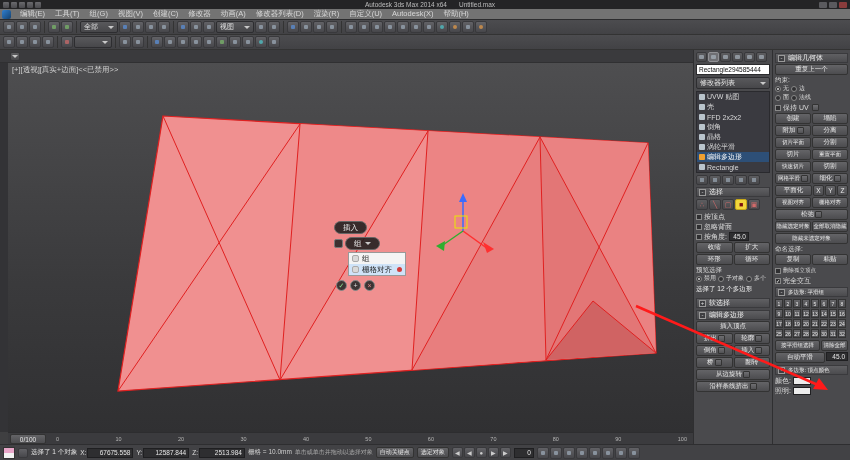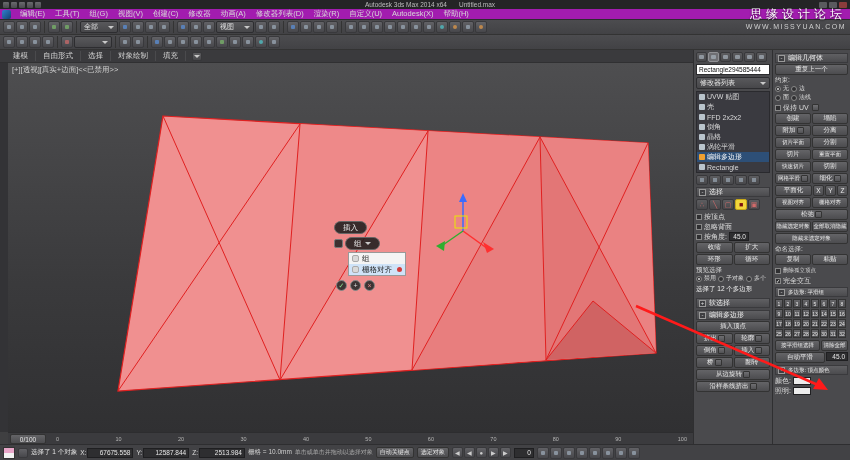--- a/index.html
+++ b/index.html
@@ -10,21 +10,21 @@
 
 #titlebar{position:absolute;left:0;top:0;width:850px;height:9px;background:#242426;display:flex;align-items:center;justify-content:space-between;padding:0 3px;font-size:6.5px;color:#bdbdbd;}
 .qat{display:flex;gap:2px;}
 .qicon{width:6px;height:6px;background:linear-gradient(#6a6a6e,#4a4a4e);border-radius:1px;}
 .title-text{display:flex;gap:12px;white-space:nowrap;}
 .winbtns{display:flex;gap:2px;}
 .wbtn{width:8px;height:6px;background:#5a5a5e;border-radius:1px;}
 .wbtn.close{background:#8a3c3c;}
 
 
-#menubar{position:absolute;left:0;top:9px;width:850px;height:11px;background:#a21caf;border-bottom:1px solid #2c2c2e;display:flex;align-items:center;padding:0 2px;}
+#menubar{position:absolute;left:0;top:9px;width:850px;height:11px;background:#737373;border-bottom:1px solid #2c2c2e;display:flex;align-items:center;padding:0 2px;}
 .applogo{width:9px;height:9px;border-radius:2px;background:linear-gradient(135deg,#2f7fd0,#15426f);margin-right:4px;flex:0 0 auto;}
 #menulist{display:flex;}
 #menulist .menuitem{font-size:7.5px;color:#d8d8d8;padding:0 5px;white-space:nowrap;}
 
 
 .tb{position:absolute;background:linear-gradient(#4c4c4f,#424245);border-bottom:1px solid #333;display:flex;align-items:center;padding:0 3px;gap:1px;}
 #tb1{left:0;top:20px;width:850px;height:15px;}
 #tb2{left:0;top:35px;width:850px;height:15px;}
 .tbi{width:12px;height:12px;background:linear-gradient(#626266,#47474b);border:1px solid #39393c;border-radius:2px;position:relative;flex:0 0 auto;}
 .tbi::after{content:"";position:absolute;left:3px;top:3px;right:3px;bottom:3px;border-radius:1px;background:#9aa7b4;opacity:.75;}
@@ -251,27 +251,20 @@
     <span class="tbi"></span>
     <span class="tbi"></span>
     <span class="tbi d-green"></span>
     <span class="tbi"></span>
     <span class="tbi"></span>
     <span class="tbi d-teal"></span>
     <span class="tbi"></span>
   </div>
 
   <div id="ribbon">
-    <div id="ribbontabs">
-        <span class="rtab">建模</span>
-        <span class="rtab">自由形式</span>
-        <span class="rtab">选择</span>
-        <span class="rtab">对象绘制</span>
-        <span class="rtab">填充</span>
-      </div>
     <span class="rmin">
         <span class="arr"></span>
       </span>
   </div>
 
   <div id="leftstrip"></div>
 
   <div id="viewport">
     <div id="vplabel">[+][透视][真实+边面]&lt;&lt;已禁用&gt;&gt;</div>
 
@@ -690,18 +683,14 @@
       <span class="tbi"></span>
       <span class="tbi"></span>
     </div>
   </div>
 
   <svg id="overlay" width="850" height="460">
     <line x1="636" y1="306" x2="818" y2="385" stroke="#ff1a1a" stroke-width="2.5"></line>
     <polygon points="828,390 813,389 819,378" fill="#ff1a1a"></polygon>
   </svg>
 
-  <div id="watermark">
-    <div id="wm1">思缘设计论坛</div>
-    <div id="wm2">WWW.MISSYUAN.COM</div>
-  </div>
 
 </div>
 
 </body></html>

